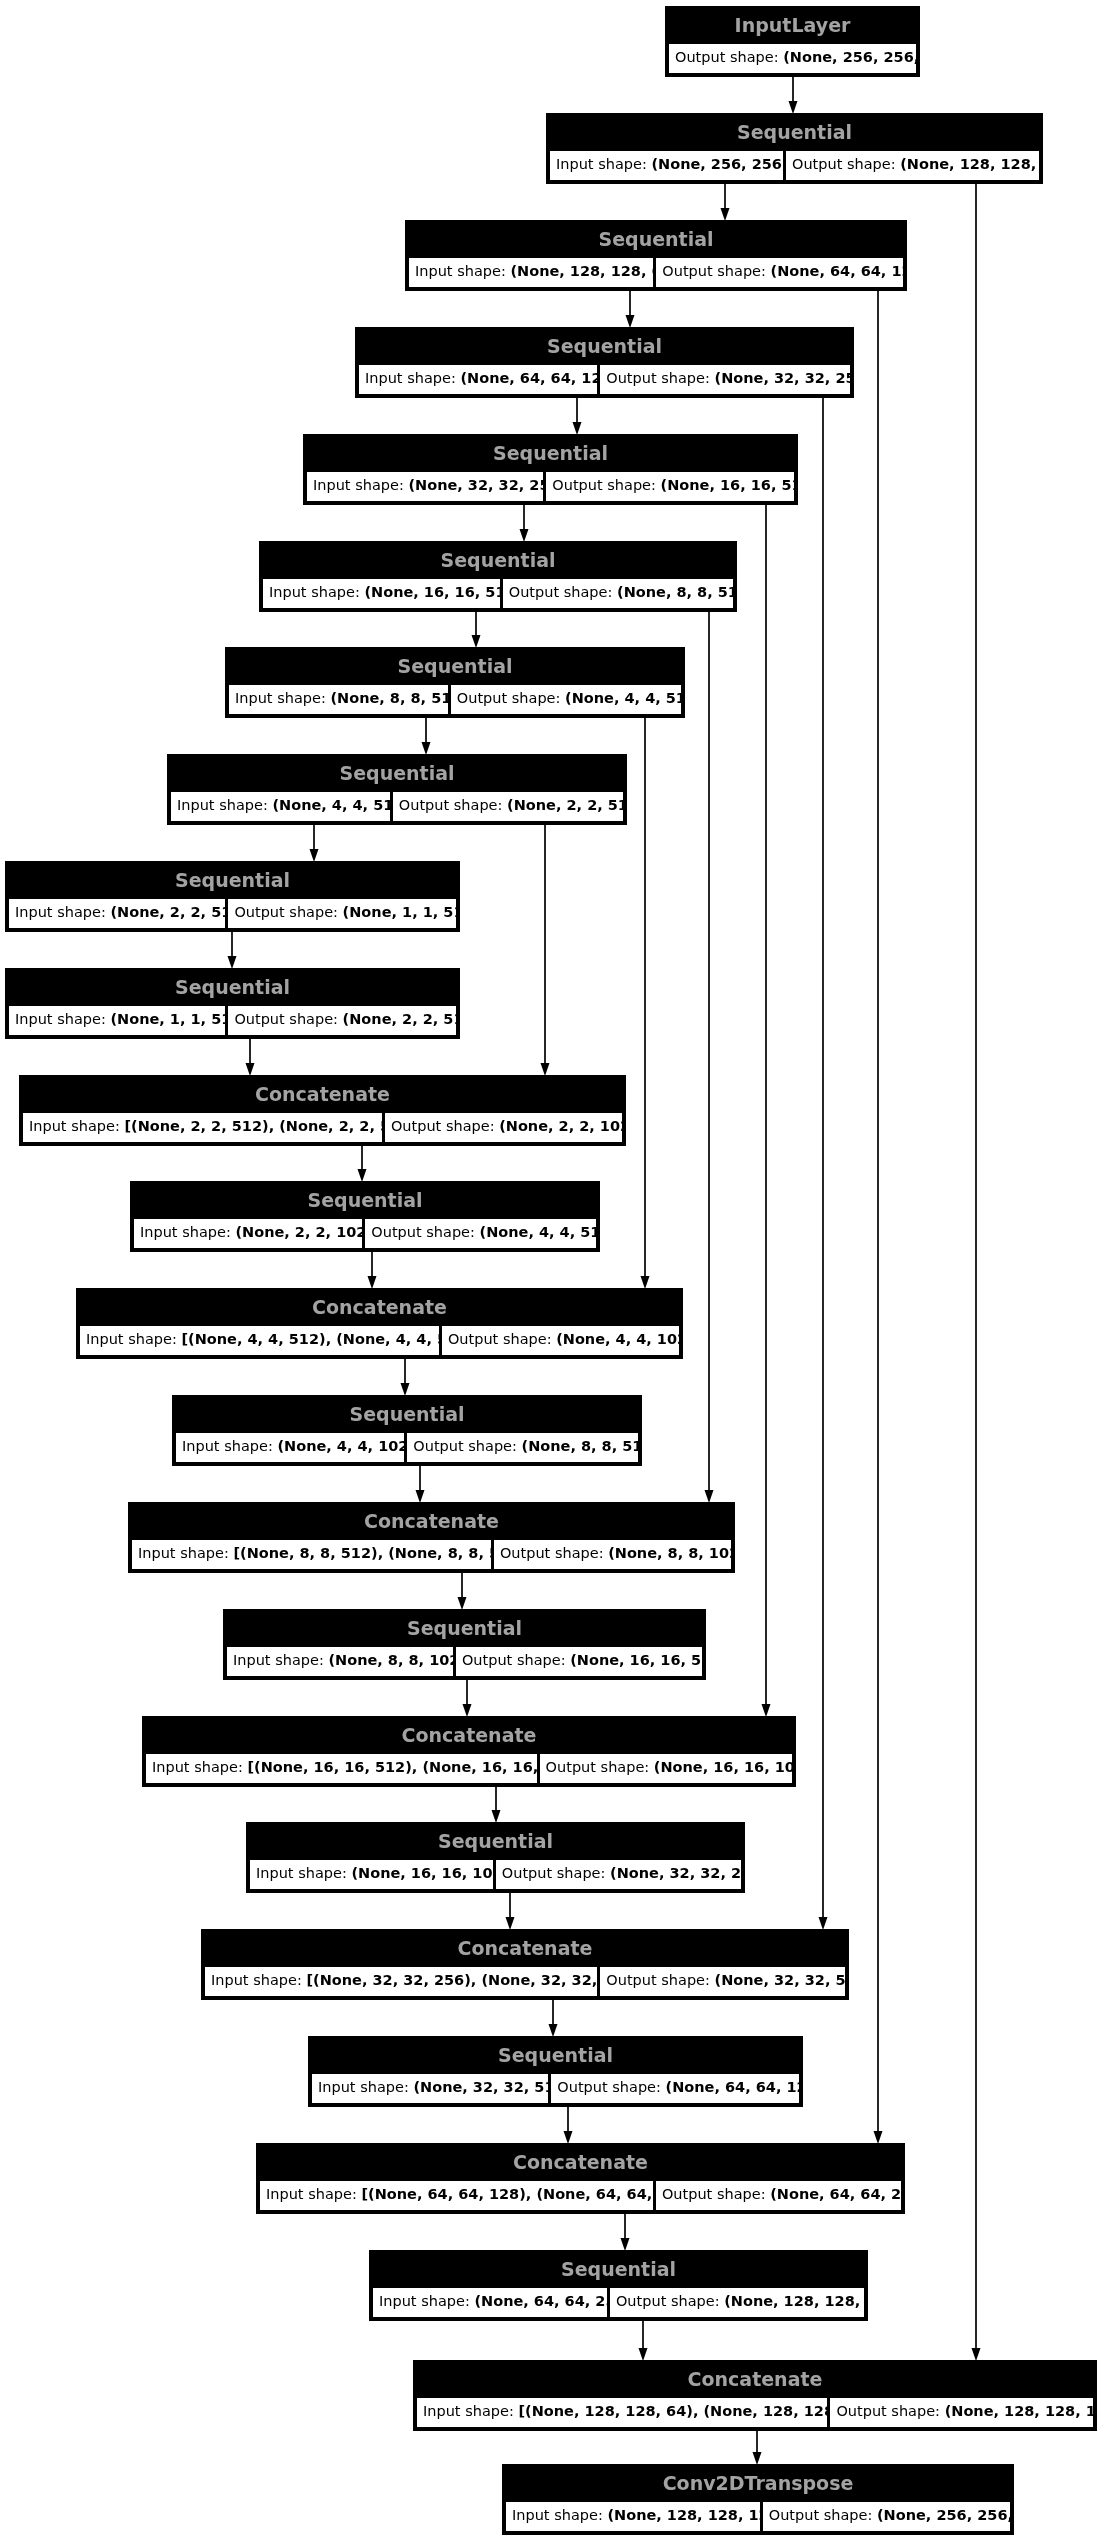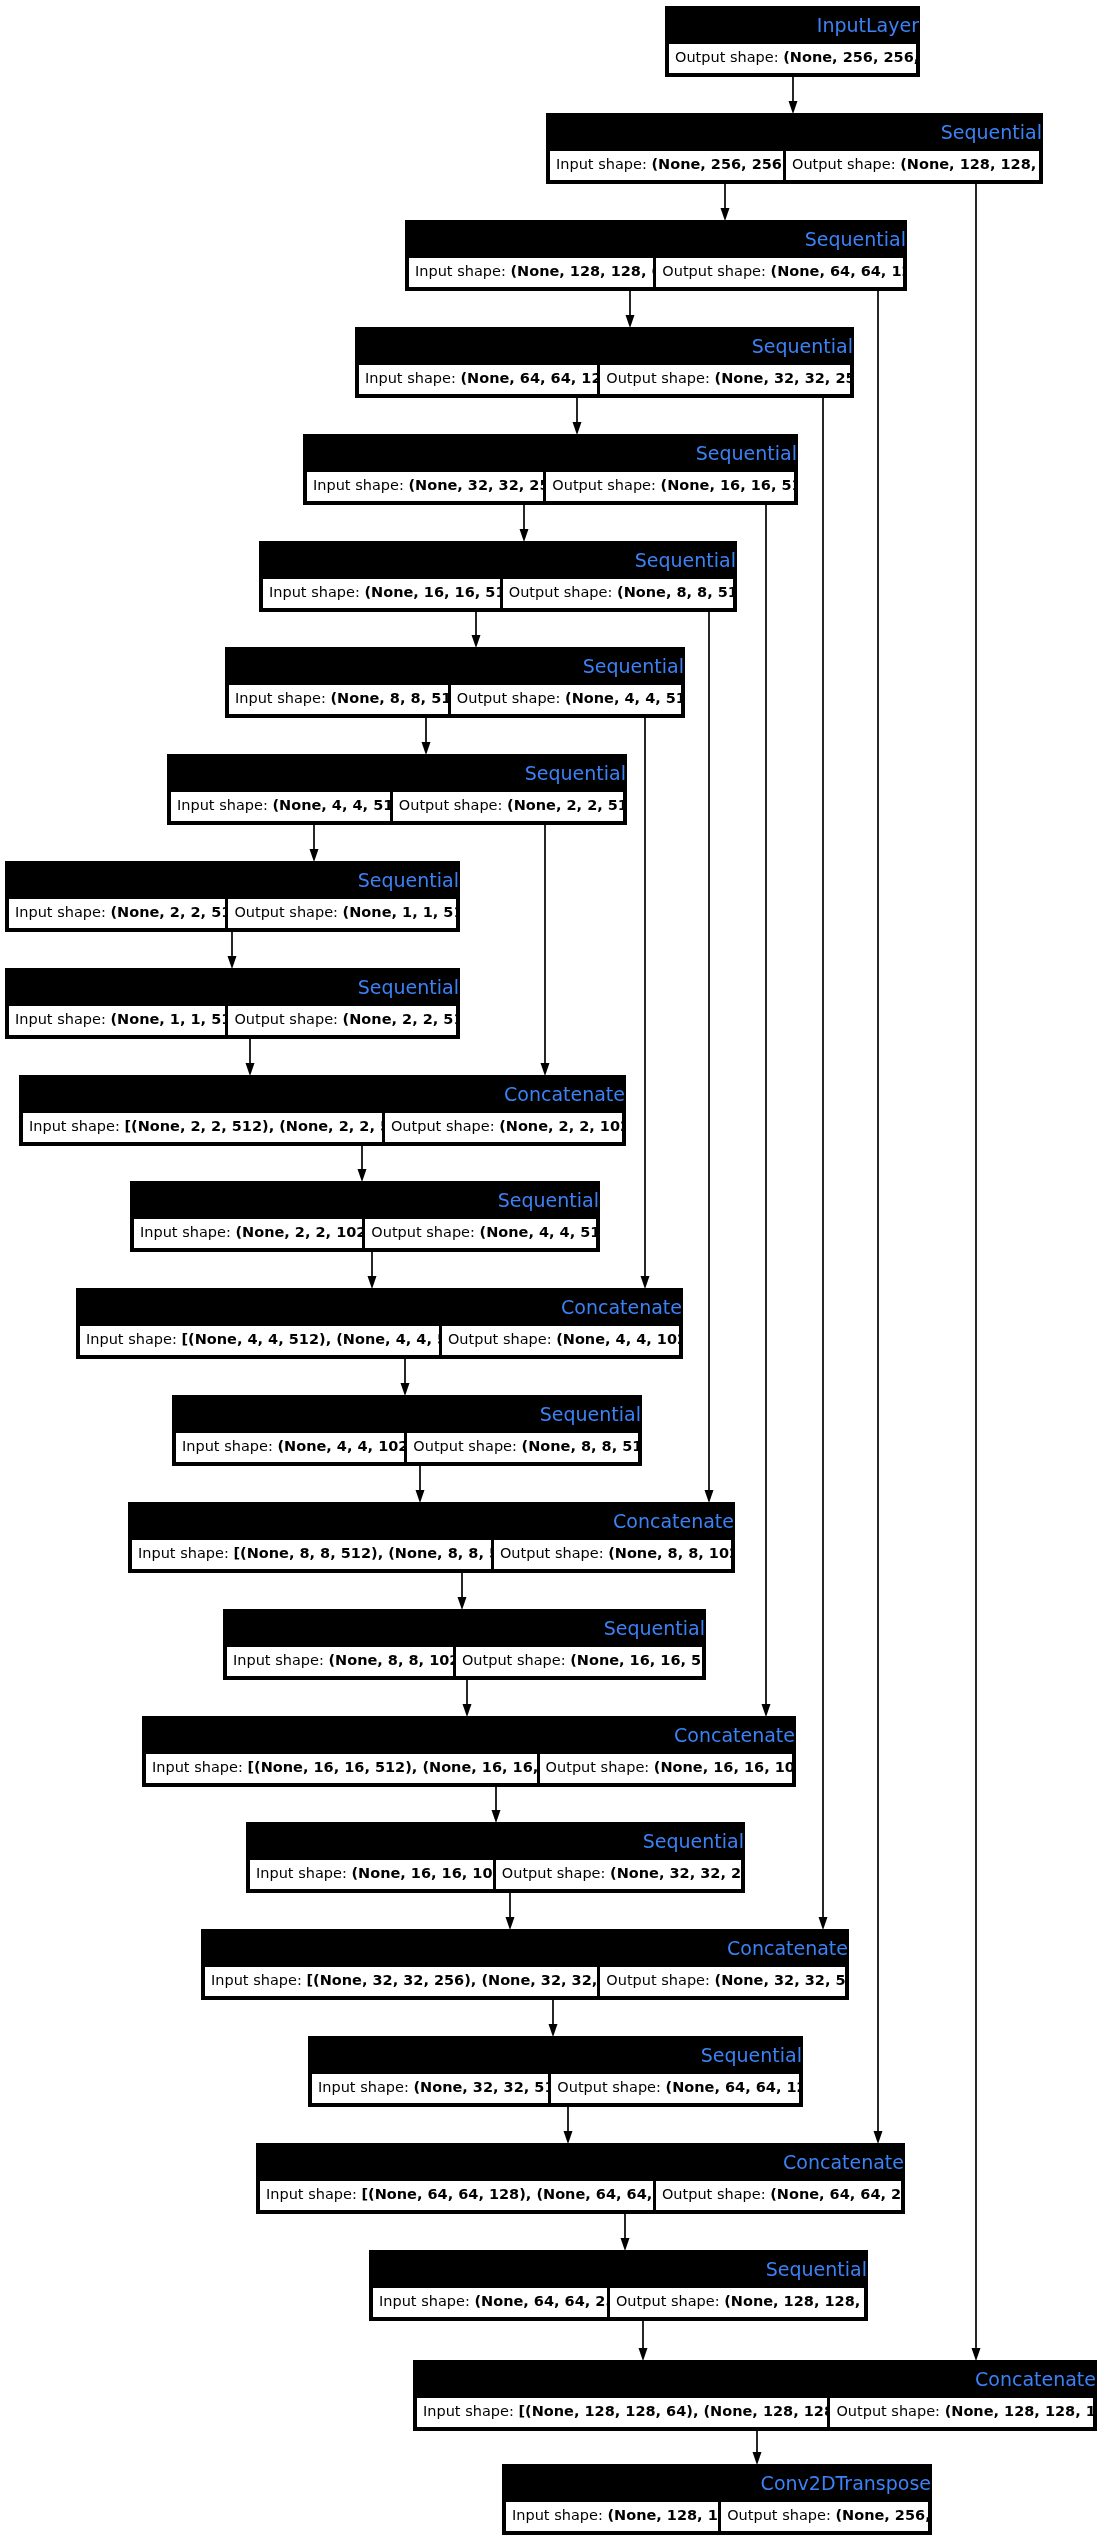--- a/index.html
+++ b/index.html
@@ -29,24 +29,24 @@
     background: #000000;
     border: 1px solid #000000;
     box-sizing: border-box;
     height: 71px;
     display: flex;
     flex-direction: column;
   }
   .node-title {
     height: 37px;
     line-height: 37px;
-    text-align: right;
+    text-align: center;
     font-size: 19px;
-    font-weight: normal;
-    color: #3b82f6;
+    font-weight: bold;
+    color: #a3a3a3;
     white-space: nowrap;
     overflow: hidden;
   }
   .node-row {
     flex: 1;
     display: flex;
     margin: 0 3px 3px 3px;
     gap: 3px;
   }
   .cell {
@@ -282,20 +282,20 @@
       <div class="cell"><span>Output shape: </span><b>(None, 128, 128, 64)</b></div>
     </div>
   </div>
     <div class="node" style="left: 413px; top: 2360px; width: 684px;">
     <div class="node-title">Concatenate</div>
     <div class="node-row">
       <div class="cell"><span>Input shape: </span><b>[(None, 128, 128, 64), (None, 128, 128, 64)]</b></div>
       <div class="cell"><span>Output shape: </span><b>(None, 128, 128, 128)</b></div>
     </div>
   </div>
-    <div class="node" style="left: 502px; top: 2464px; width: 430px;">
+    <div class="node" style="left: 502px; top: 2464px; width: 512px;">
     <div class="node-title">Conv2DTranspose</div>
     <div class="node-row">
       <div class="cell"><span>Input shape: </span><b>(None, 128, 128, 128)</b></div>
       <div class="cell"><span>Output shape: </span><b>(None, 256, 256, 3)</b></div>
     </div>
   </div>
   </div>
 
 </body></html>

